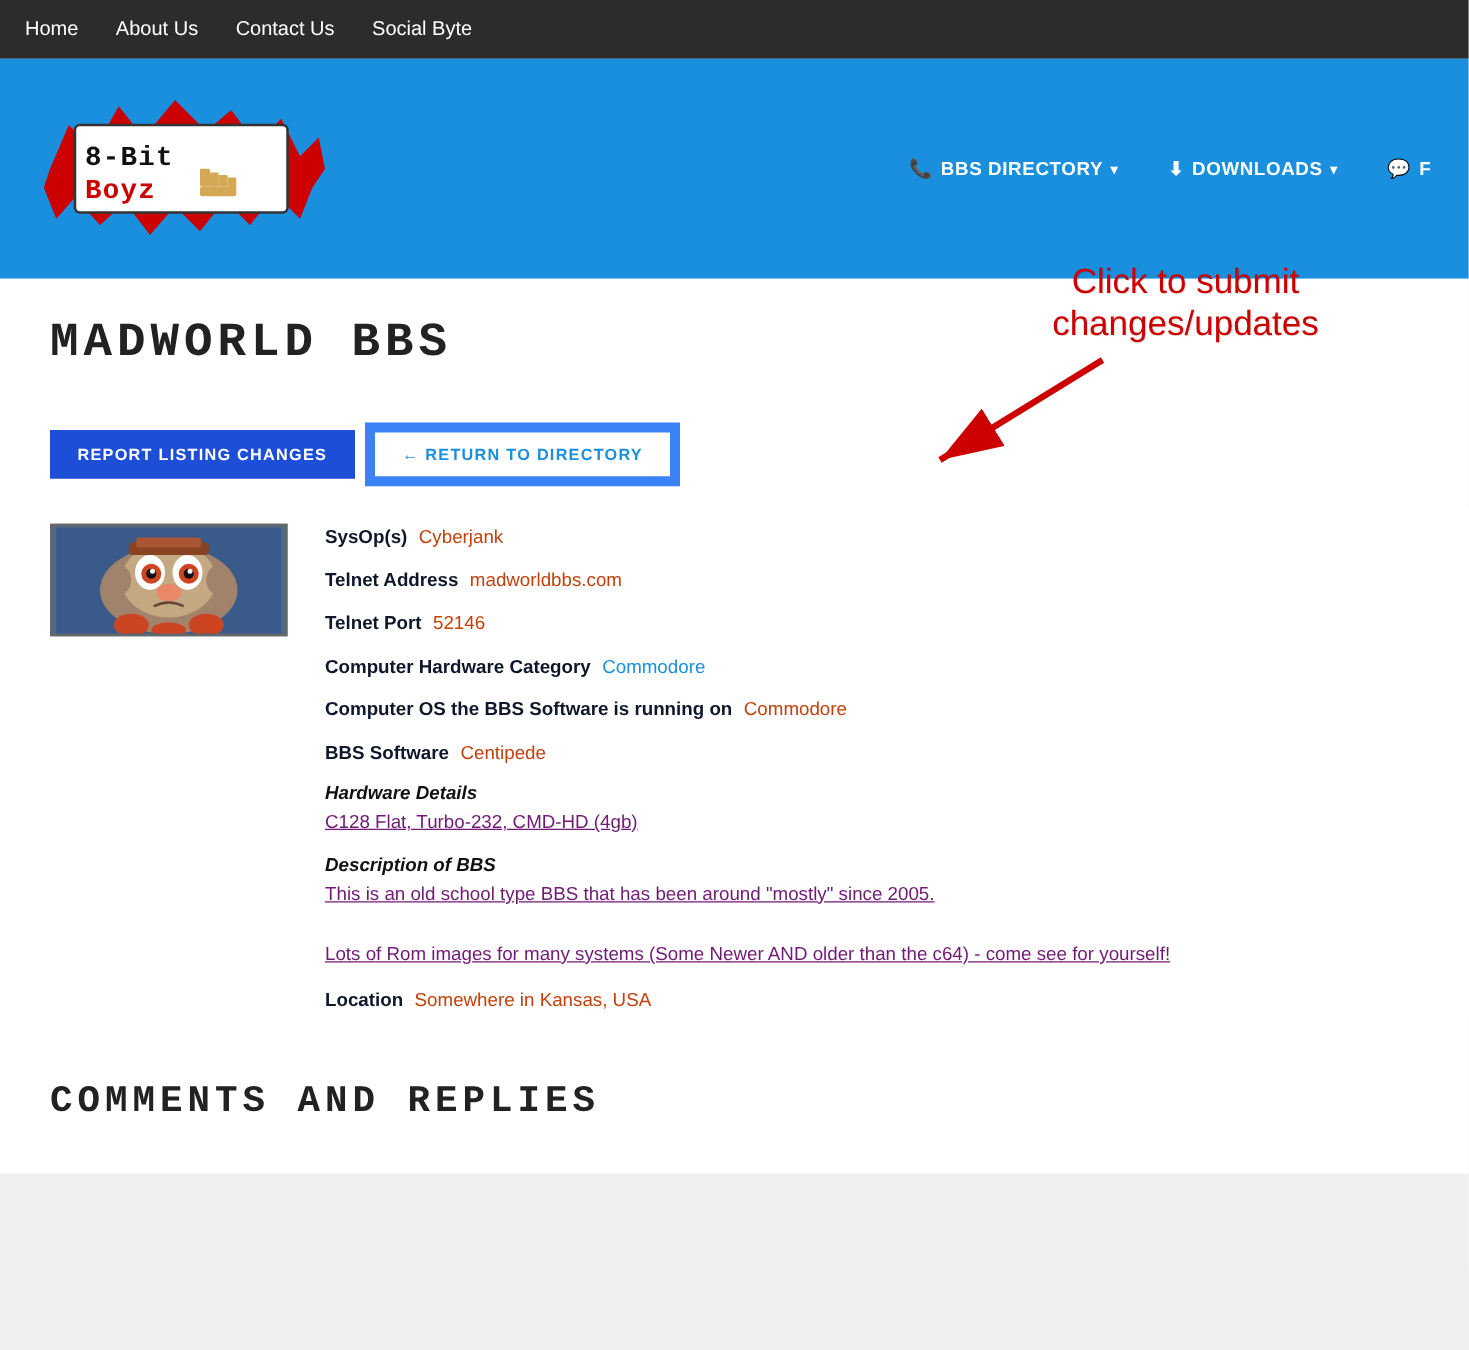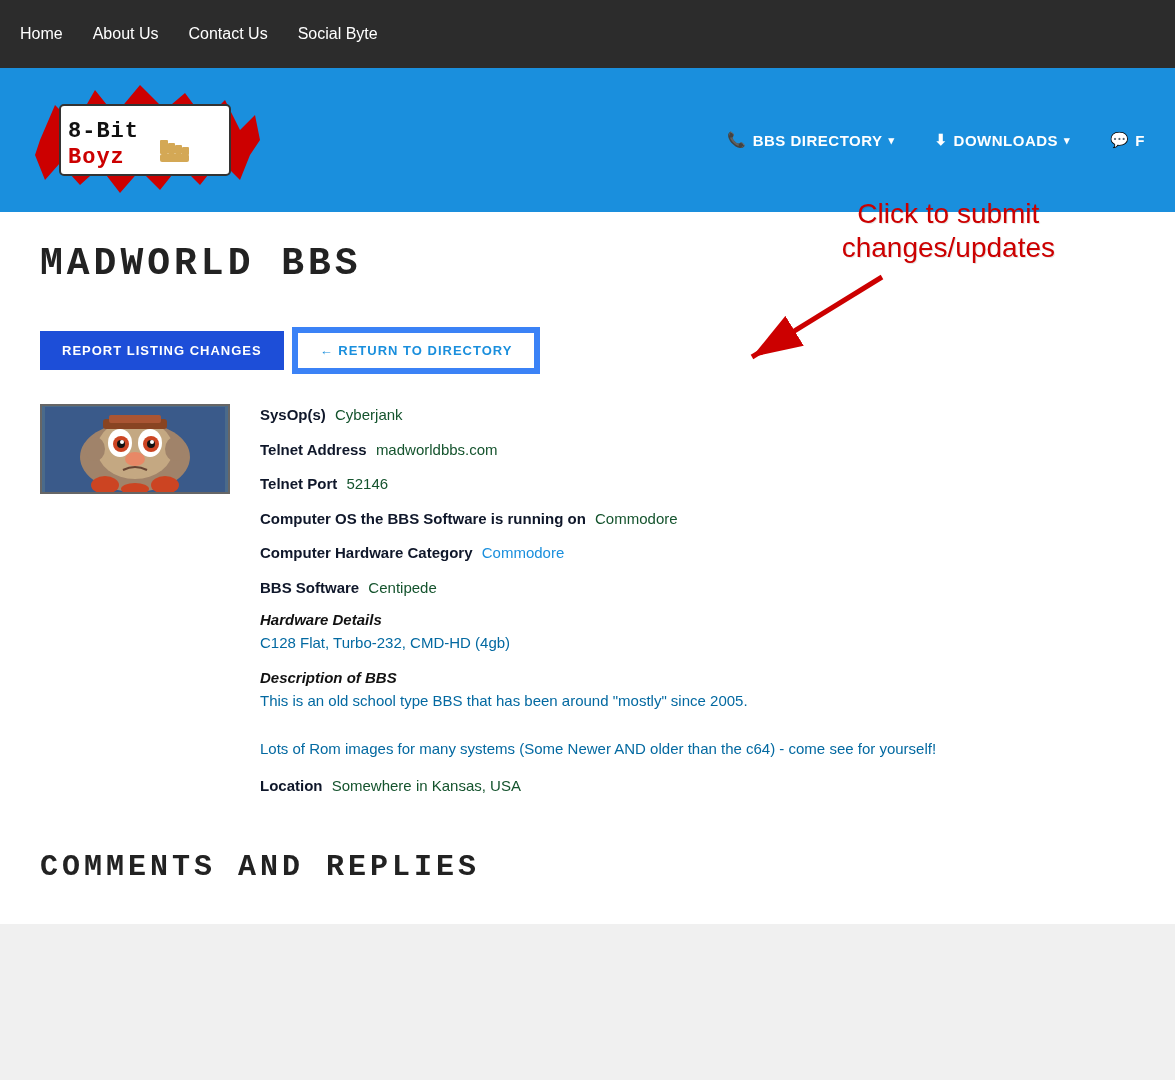--- a/index.html
+++ b/index.html
@@ -4,37 +4,37 @@
   <style>
     * { margin: 0; padding: 0; box-sizing: border-box; }
     body { font-family: Arial, sans-serif; background: #f0f0f0; width: 1175px; }
 
     
     .top-nav {
       background: #2c2c2c;
       color: #fff;
       display: flex;
       align-items: center;
-      height: 68px;
+      height: 47px;
       padding: 0 20px;
       gap: 30px;
     }
     .top-nav a {
       color: #fff;
       text-decoration: none;
       font-size: 16px;
     }
 
     
     .header-bar {
       background: #1a8fdd;
       display: flex;
       align-items: center;
       padding: 10px 30px;
-      height: 144px;
+      height: 176px;
     }
     .logo-area {
       display: flex;
       align-items: center;
       flex: 0 0 auto;
     }
 
     
     .header-nav {
       display: flex;
@@ -92,21 +92,21 @@
       padding: 12px 22px;
       font-size: 13px;
       font-weight: bold;
       letter-spacing: 1px;
       text-transform: uppercase;
       cursor: pointer;
     }
     .btn-return {
       background: #fff;
       color: #1a8fdd;
-      border: 6px solid #3b82f6;
+      border: 8px solid #3b82f6;
       padding: 10px 22px;
       font-size: 13px;
       font-weight: bold;
       letter-spacing: 1px;
       text-transform: uppercase;
       cursor: pointer;
       margin-left: 8px;
     }
     .annotation-text {
       color: #cc0000;
@@ -142,43 +142,44 @@
       margin-bottom: 12px;
       font-size: 15px;
       color: #333;
       line-height: 1.5;
     }
     .detail-label {
       font-weight: bold;
       color: #0f172a;
     }
     .detail-value {
-      color: #14532d;
+      color: #c2410c;
       margin-left: 5px;
     }
     .detail-link {
       color: #1a8fdd;
       text-decoration: none;
       margin-left: 5px;
     }
     .detail-block {
       margin-bottom: 14px;
     }
     .detail-block-label {
       font-weight: bold;
       color: #111;
       font-size: 15px;
       display: block;
       margin-bottom: 3px;
       font-style: italic;
     }
     .detail-block-value {
-      color: #0369a1;
+      color: #701a75;
       font-size: 15px;
       line-height: 1.6;
+      text-decoration: underline;
     }
 
     
     .comments-title {
       font-family: 'Courier New', monospace;
       font-size: 30px;
       font-weight: 900;
       color: #222;
       letter-spacing: 4px;
       text-transform: uppercase;
@@ -310,27 +311,27 @@
         <span class="detail-label">Telnet Address</span>
         <span class="detail-value">madworldbbs.com</span>
       </div>
 
       <div class="detail-row">
         <span class="detail-label">Telnet Port</span>
         <span class="detail-value">52146</span>
       </div>
 
       <div class="detail-row">
+        <span class="detail-label">Computer Hardware Category</span>
+        <a href="#" class="detail-link">Commodore</a>
+      </div>
+
+      <div class="detail-row">
         <span class="detail-label">Computer OS the BBS Software is running on</span>
         <span class="detail-value">Commodore</span>
-      </div>
-
-      <div class="detail-row">
-        <span class="detail-label">Computer Hardware Category</span>
-        <a href="#" class="detail-link">Commodore</a>
       </div>
 
       <div class="detail-row">
         <span class="detail-label">BBS Software</span>
         <span class="detail-value">Centipede</span>
       </div>
 
       <div class="detail-block">
         <span class="detail-block-label">Hardware Details</span>
         <span class="detail-block-value">C128 Flat, Turbo-232, CMD-HD (4gb)</span>

